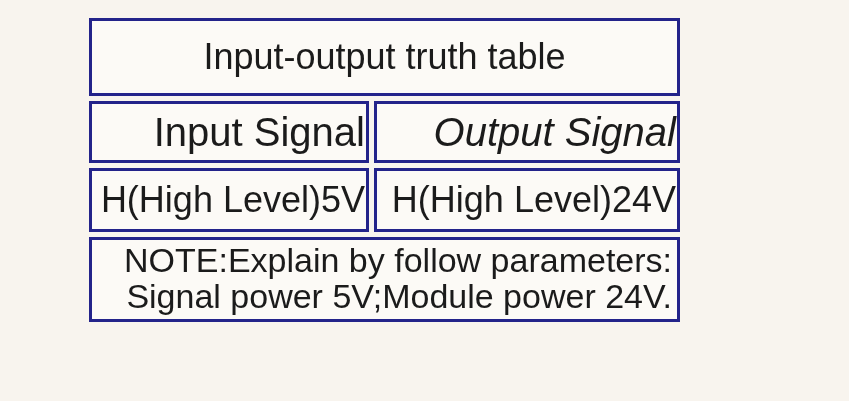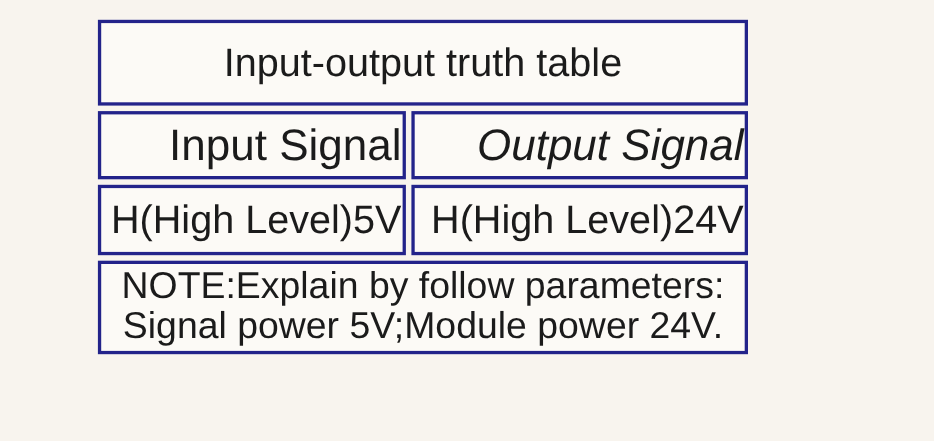--- a/index.html
+++ b/index.html
@@ -47,21 +47,21 @@
   .data-cell {
     height: 56px;
     font-size: 36px;
     text-align: right;
     padding-left: 7px;
   }
   .note-cell {
     font-size: 34px;
     line-height: 1.05;
     padding: 3px 5px 5px 5px;
-    text-align: center;
+    text-align: right;
   }
 </style>
 </head>
 <body>
 
 <div class="canvas">
   <table class="truth-table">
     <tbody>
         <tr>
       <td colspan="2" class="title-cell">Input-output truth table</td>

